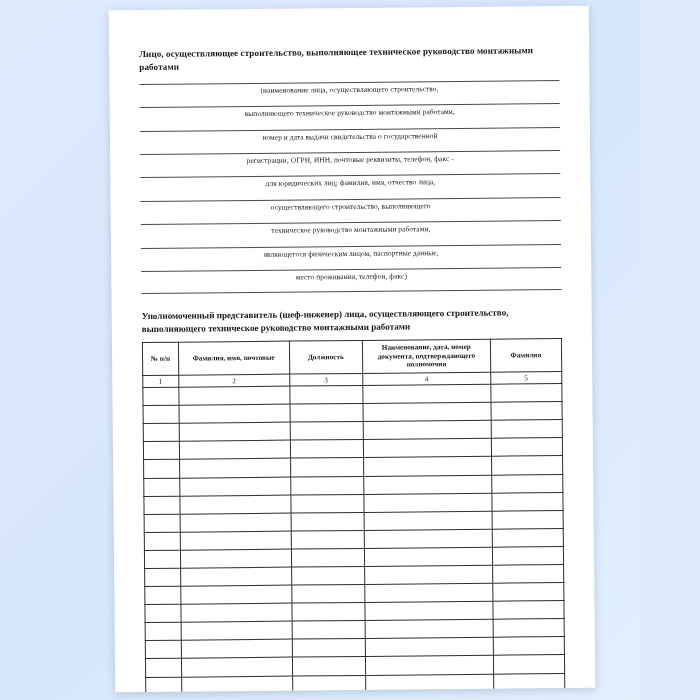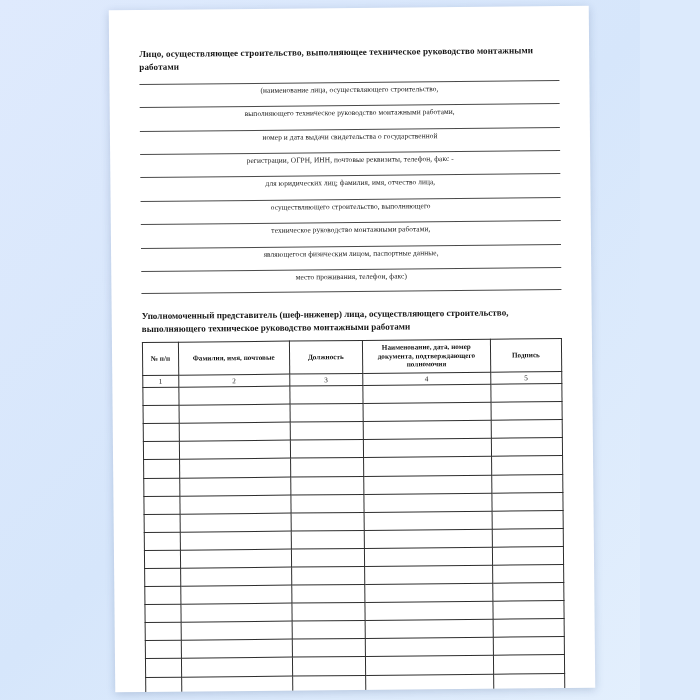--- a/index.html
+++ b/index.html
@@ -178,21 +178,21 @@
             <col class="c3">
             <col class="c4">
             <col class="c5">
         </colgroup>
         <thead>
           <tr>
             <th>№ п/п</th>
             <th>Фамилия, имя, почтовые</th>
             <th>Должность</th>
             <th>Наименование, дата, номер документа, подтверждающего полномочия</th>
-            <th>Подпись</th>
+            <th>Фамилия</th>
           </tr>
           <tr>
             <td class="numrow">1</td>
             <td class="numrow">2</td>
             <td class="numrow">3</td>
             <td class="numrow">4</td>
             <td class="numrow">5</td>
           </tr>
         </thead>
         <tbody id="tbody">

